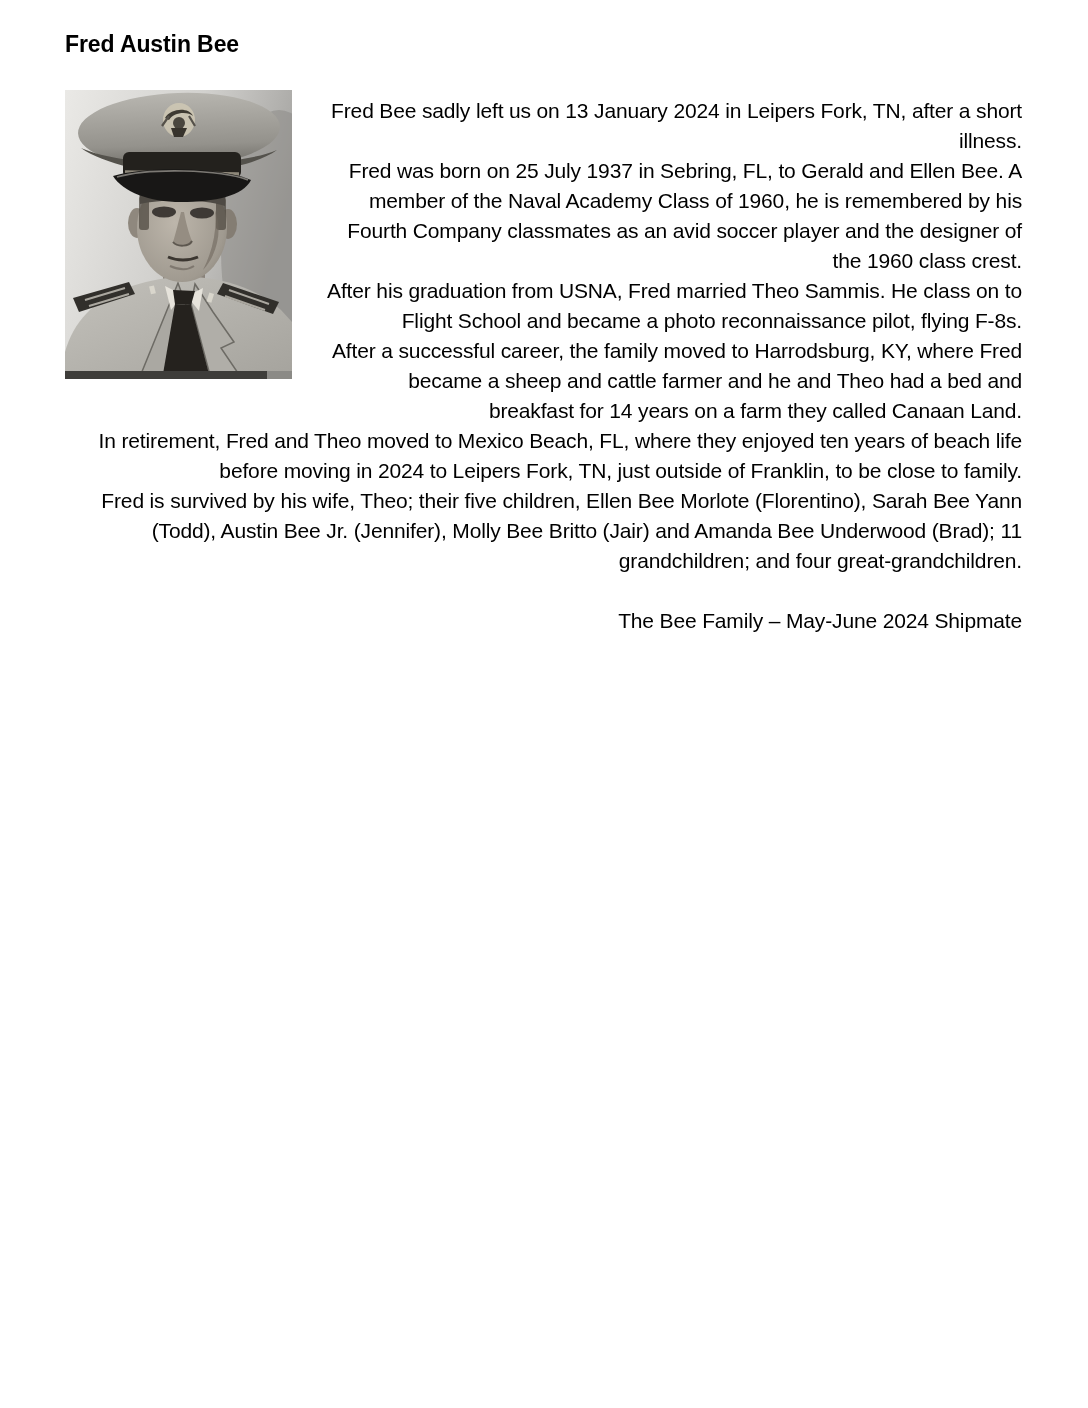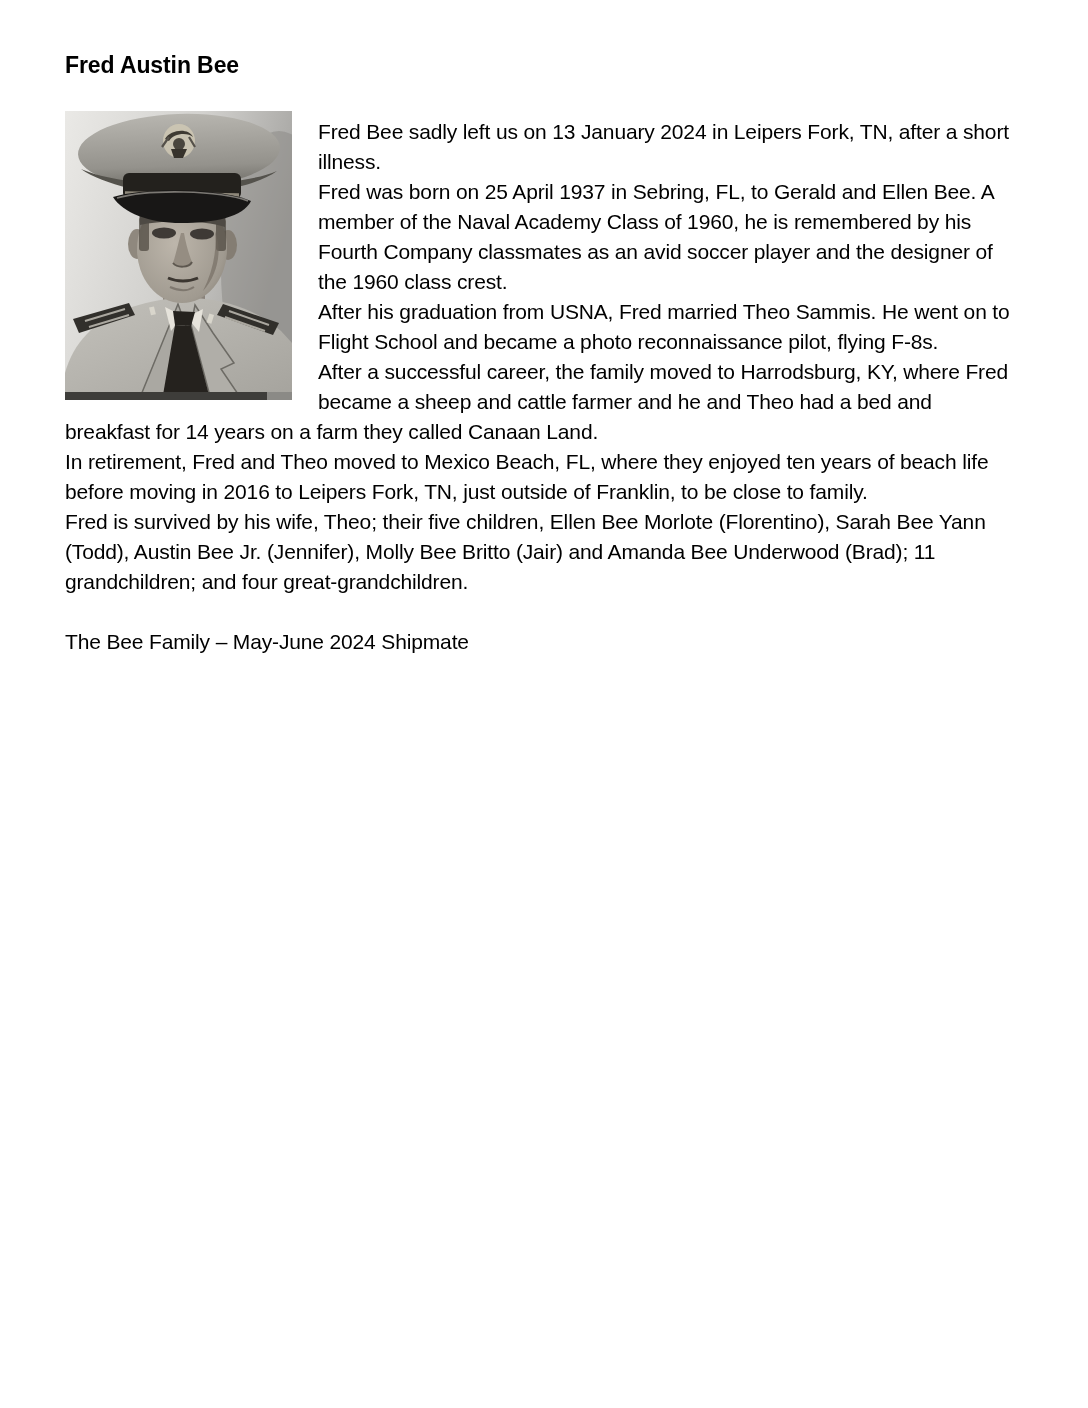--- a/index.html
+++ b/index.html
@@ -6,39 +6,40 @@
     margin: 0;
     padding: 0;
     background: #ffffff;
   }
   .page {
     position: relative;
     width: 1088px;
     height: 1408px;
     background: #ffffff;
     box-sizing: border-box;
-    padding: 51px 66px 0 65px;
+    padding: 30px 66px 0 65px;
     font-family: "Liberation Sans", sans-serif;
     color: #000000;
     overflow: hidden;
   }
   .doc-title {
     font-size: 23px;
     font-weight: bold;
     line-height: 28px;
     margin: 0 0 38px 0;
     letter-spacing: -0.1px;
   }
   .obit-body {
     font-size: 21px;
     line-height: 30px;
     letter-spacing: -0.15px;
   }
   .obit-body p {
     margin: 0;
+    text-align: right;
   }
   .portrait {
     float: left;
     width: 227px;
     height: 289px;
     margin: -6px 26px 8px 0;
   }
   .portrait svg { display: block; }
   .attribution {
     margin-top: 30px !important;
@@ -133,22 +134,22 @@
         </g>
 
         <g>
           <rect x="0" y="281" width="202" height="8" fill="#3e3d3a"></rect>
           <rect x="202" y="281" width="25" height="8" fill="#8b8a86"></rect>
         </g>
       </svg>
     </div>
 
     <p>Fred Bee sadly left us on 13 January 2024 in Leipers Fork, TN, after a short illness.</p>
-    <p>Fred was born on 25 April 1937 in Sebring, FL, to Gerald and Ellen Bee. A member of the Naval Academy Class of 1960, he is remembered by his Fourth Company classmates as an avid soccer player and the designer of the 1960 class crest.</p>
-    <p>After his graduation from USNA, Fred married Theo Sammis. He went on to Flight School and became a photo reconnaissance pilot, flying F-8s.</p>
+    <p>Fred was born on 25 July 1937 in Sebring, FL, to Gerald and Ellen Bee. A member of the Naval Academy Class of 1960, he is remembered by his Fourth Company classmates as an avid soccer player and the designer of the 1960 class crest.</p>
+    <p>After his graduation from USNA, Fred married Theo Sammis. He class on to Flight School and became a photo reconnaissance pilot, flying F-8s.</p>
     <p>After a successful career, the family moved to Harrodsburg, KY, where Fred became a sheep and cattle farmer and he and Theo had a bed and breakfast for 14 years on a farm they called Canaan Land.</p>
-    <p>In retirement, Fred and Theo moved to Mexico Beach, FL, where they enjoyed ten years of beach life before moving in 2016 to Leipers Fork, TN, just outside of Franklin, to be close to family.</p>
+    <p>In retirement, Fred and Theo moved to Mexico Beach, FL, where they enjoyed ten years of beach life before moving in 2024 to Leipers Fork, TN, just outside of Franklin, to be close to family.</p>
     <p>Fred is survived by his wife, Theo; their five children, Ellen Bee Morlote (Florentino), Sarah Bee Yann (Todd), Austin Bee Jr. (Jennifer), Molly Bee Britto (Jair) and Amanda Bee Underwood (Brad); 11 grandchildren; and four great-grandchildren.</p>
 
     <p class="attribution">The Bee Family – May-June 2024 Shipmate</p>
   </div>
 
 </div>
 
 </body></html>

